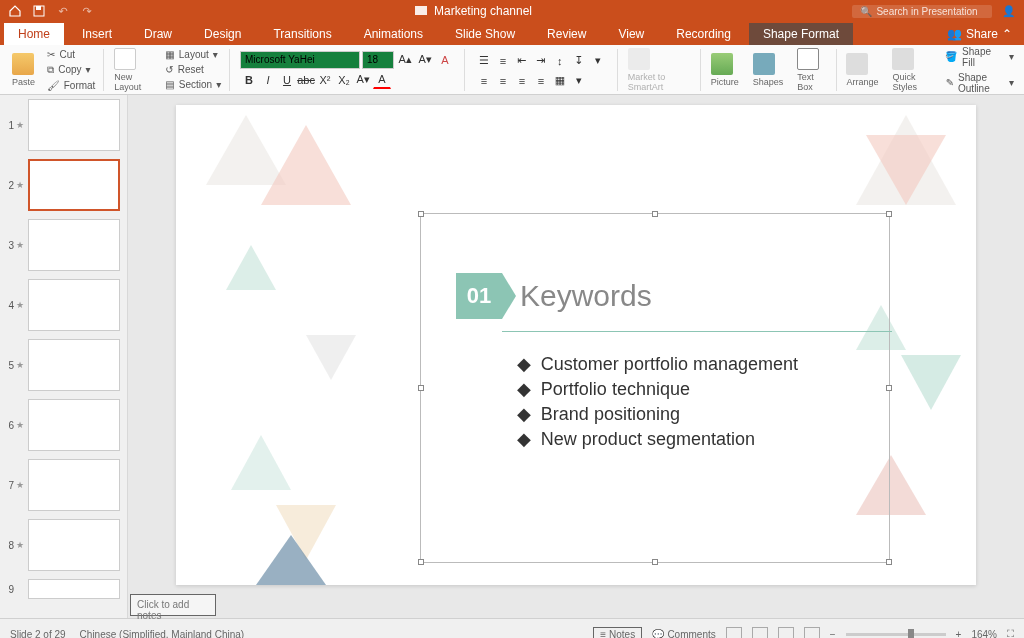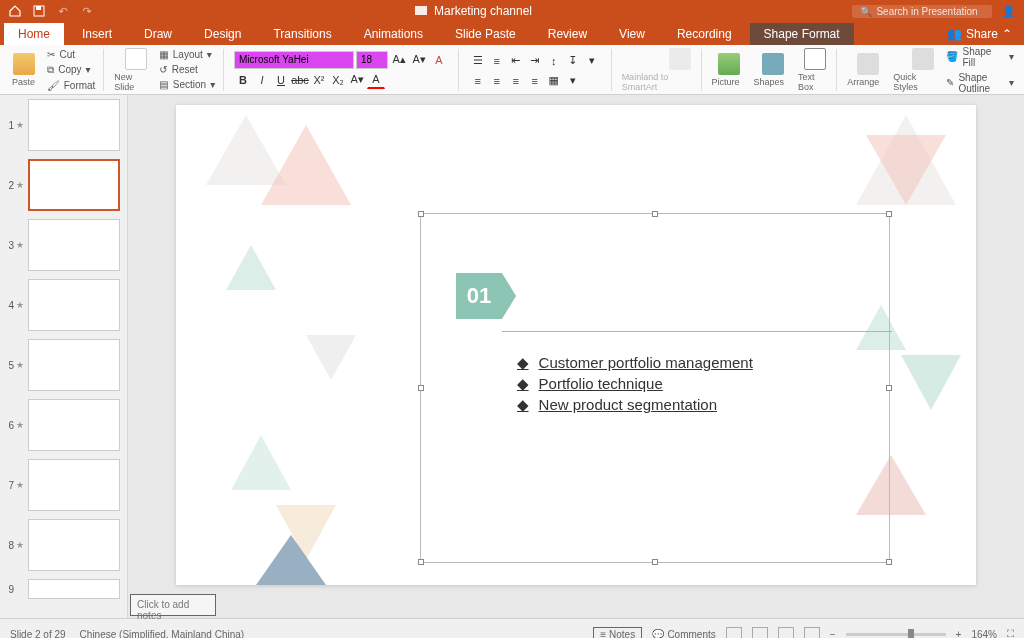--- a/index.html
+++ b/index.html
@@ -14,28 +14,28 @@
 
 
 .tabs { height: 23px; background: #ca4e1c; display: flex; align-items: flex-end; padding-left: 4px; gap: 4px; }
 .tab { padding: 4px 14px; color: #fff; font-size: 12px; cursor: pointer; }
 .tab.active { background: #fff; color: #c0401a; }
 .tab.highlight { background: #6e4a3b; }
 .share { margin-left: auto; padding: 4px 12px; color: #fff; font-size: 12px; display: flex; align-items: center; gap: 4px; }
 
 
 .ribbon { height: 50px; background: #fafafa; border-bottom: 1px solid #d0d0d0; display: flex; align-items: center; padding: 2px 6px; gap: 2px; }
-.group { display: flex; flex-direction: column; align-items: flex-end; padding: 0 6px; height: 46px; justify-content: center; }
+.group { display: flex; flex-direction: column; align-items: flex-start; padding: 0 6px; height: 46px; justify-content: center; }
 .sep { width: 1px; height: 42px; background: #ddd; margin: 0 2px; }
 .biglabel { font-size: 9px; color: #666; margin-top: 2px; }
 .bigicon { width: 22px; height: 22px; background: #ddd; border-radius: 2px; }
 .stack { display: flex; flex-direction: column; gap: 2px; font-size: 10px; color: #555; }
 .stack-item { display: flex; align-items: center; gap: 4px; padding: 1px 4px; cursor: pointer; }
 .font-row { display: flex; align-items: center; gap: 2px; }
-.font-select { border: 1px solid #ccc; background: #d946ef; font-size: 10px; padding: 1px 4px; height: 18px; }
+.font-select { border: 1px solid #ccc; background: #15803d; font-size: 10px; padding: 1px 4px; height: 18px; }
 .font-select.name { width: 120px; }
 .font-select.size { width: 32px; }
 .fmt-btn { width: 18px; height: 18px; border: 1px solid transparent; display: inline-flex; align-items: center; justify-content: center; font-size: 11px; cursor: pointer; }
 .fmt-row { display: flex; gap: 1px; margin-top: 2px; }
 
 
 .workspace { display: flex; height: 523px; }
 .thumbs { width: 128px; background: #f0f0f0; overflow-y: auto; border-right: 1px solid #d8d8d8; padding: 4px 2px; }
 .thumb-row { display: flex; align-items: center; gap: 2px; margin-bottom: 8px; }
 .thumb-num { width: 12px; font-size: 10px; color: #555; text-align: right; }
@@ -46,21 +46,21 @@
 .canvas-area { flex: 1; background: #e8e8e8; display: flex; flex-direction: column; }
 .slide-wrap { flex: 1; display: flex; align-items: center; justify-content: center; padding: 8px 40px; position: relative; }
 .slide { width: 800px; height: 480px; background: #fff; position: relative; box-shadow: 0 1px 4px rgba(0,0,0,0.15); overflow: hidden; }
 .tri { position: absolute; width: 0; height: 0; border-style: solid; }
 .slide-title-row { position: absolute; left: 280px; top: 168px; display: flex; align-items: center; gap: 18px; }
 .num-badge { width: 46px; height: 46px; background: #8cc5b4; color: #fff; font-size: 22px; font-weight: bold; display: flex; align-items: center; justify-content: center; position: relative; }
 .num-badge::after { content: ""; position: absolute; right: -14px; top: 0; border-left: 14px solid #8cc5b4; border-top: 23px solid transparent; border-bottom: 23px solid transparent; }
 .keywords-label { font-size: 30px; color: #888; font-family: Arial; }
 .divider-line { position: absolute; left: 326px; top: 226px; width: 390px; height: 1px; background: #8cc5b4; }
 .textbox { position: absolute; left: 244px; top: 108px; width: 470px; height: 350px; border: 1px solid #bbb; padding-left: 96px; padding-top: 138px; }
-.bullets { font-size: 15px; font-family: Arial; line-height: 1.4; text-decoration: underline; }
+.bullets { font-size: 18px; font-family: Arial; line-height: 1.4; }
 .bullets li { list-style: none; display: flex; }
 .bullets li::before { content: "◆"; margin-right: 10px; }
 .handle { width: 6px; height: 6px; background: #fff; border: 1px solid #888; position: absolute; }
 
 .notes-area { height: 22px; border: 1px solid #666; background: #f5f5f5; font-size: 10px; color: #777; padding: 4px 6px; margin: 0 10px 2px 10px; width: 86px; position: relative; left: -8px; }
 
 
 .status { height: 20px; background: #f0f0f0; border-top: 1px solid #d0d0d0; display: flex; align-items: center; padding: 15px 10px; font-size: 10px; color: #666; gap: 14px; }
 .status .right { margin-left: auto; display: flex; align-items: center; gap: 10px; }
 .notes-btn { border: 1px solid #666; padding: 1px 6px; display: flex; align-items: center; gap: 3px; }
@@ -106,21 +106,21 @@
   </div>
 </div>
 
 <div class="tabs">
   <div class="tab active">Home</div>
   <div class="tab">Insert</div>
   <div class="tab">Draw</div>
   <div class="tab">Design</div>
   <div class="tab">Transitions</div>
   <div class="tab">Animations</div>
-  <div class="tab">Slide Paste</div>
+  <div class="tab">Slide Show</div>
   <div class="tab">Review</div>
   <div class="tab">View</div>
   <div class="tab">Recording</div>
   <div class="tab highlight">Shape Format</div>
   <div class="share">
     <span>👥</span>
       <span>Share</span>
       <span>⌃</span>
   </div>
 </div>
@@ -137,21 +137,21 @@
       </div>
     <div class="stack-item"><span>⧉</span><span>Copy</span> ▾</div>
     <div class="stack-item">
         <span>🖌</span>
         <span>Format</span>
       </div>
   </div>
   <div class="sep"></div>
   <div class="group">
     <div class="bigicon" style="background:#fff;border:1px solid #ccc"></div>
-    <div class="biglabel">New Slide</div>
+    <div class="biglabel">New Layout</div>
   </div>
   <div class="stack">
     <div class="stack-item"><span>▦</span><span>Layout</span> ▾</div>
     <div class="stack-item">
         <span>↺</span>
         <span>Reset</span>
       </div>
     <div class="stack-item"><span>▤</span><span>Section</span> ▾</div>
   </div>
   <div class="sep"></div>
@@ -198,21 +198,21 @@
       <span class="fmt-btn">≡</span>
       <span class="fmt-btn">≡</span>
       <span class="fmt-btn">≡</span>
       <span class="fmt-btn">▦</span>
       <span class="fmt-btn">▾</span>
     </div>
   </div>
   <div class="sep"></div>
   <div class="group" style="opacity:0.5">
     <div class="bigicon"></div>
-    <div class="biglabel">Mainland to SmartArt</div>
+    <div class="biglabel">Market to SmartArt</div>
   </div>
   <div class="sep"></div>
   <div class="group">
     <div class="bigicon" style="background:linear-gradient(#9c7,#6a5)"></div>
     <div class="biglabel">Picture</div>
   </div>
   <div class="group">
     <div class="bigicon" style="background:#7ab"></div>
     <div class="biglabel">Shapes</div>
   </div>
@@ -311,27 +311,31 @@
           <div class="handle" style="top:50%;left:-3px;margin-top:-3px"></div>
           <div class="handle" style="top:50%;right:-3px;margin-top:-3px"></div>
           <ul class="bullets">
             <li>
                 <span>Customer portfolio management</span>
               </li>
             <li>
                 <span>Portfolio technique</span>
               </li>
             <li>
+                <span>Brand positioning</span>
+              </li>
+            <li>
                 <span>New product segmentation</span>
               </li>
           </ul>
         </div>
 
         <div class="slide-title-row">
           <div class="num-badge">01</div>
+          <div class="keywords-label">Keywords</div>
         </div>
         <div class="divider-line"></div>
       </div>
     </div>
     <div class="notes-area">Click to add notes</div>
   </div>
 </div>
 
 <div class="status">
   <span>Slide 2 of 29</span>

